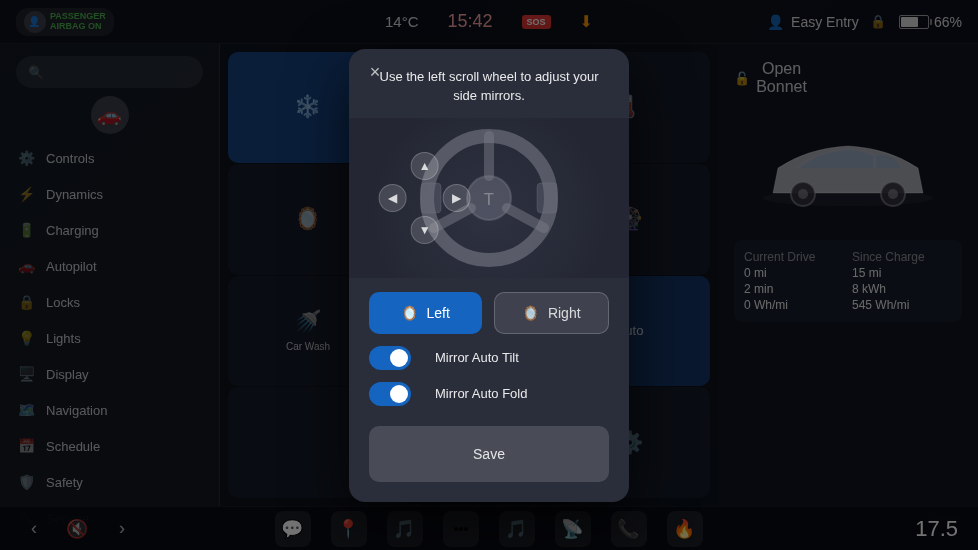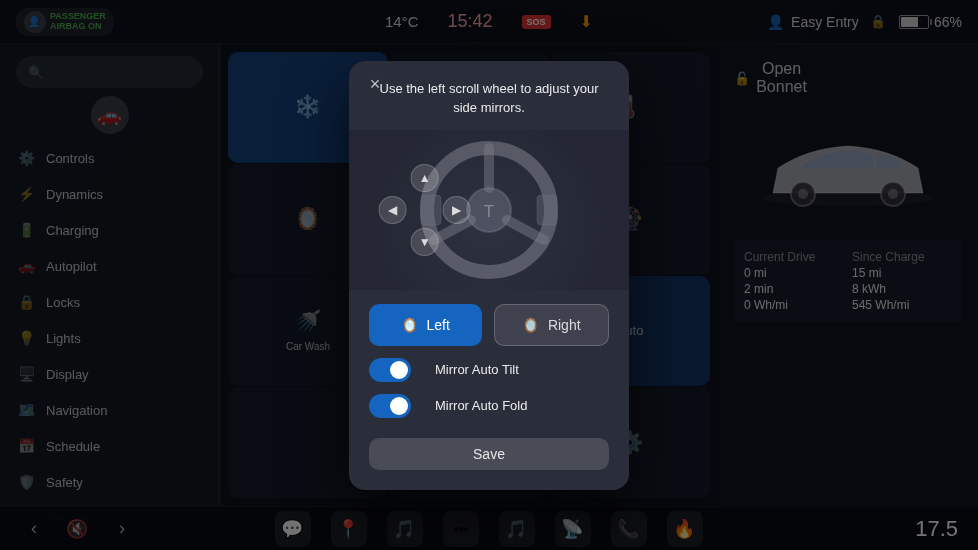--- a/index.html
+++ b/index.html
@@ -561,21 +561,21 @@
 
     
     .action-buttons {
       display: flex;
       gap: 12px;
       padding: 14px 20px 0;
     }
 
     .action-btn {
       flex: 1;
-      height: 32px;
+      height: 56px;
       border-radius: 10px;
       border: none;
       font-size: 14px;
       font-weight: 500;
       cursor: pointer;
       background: rgba(255,255,255,0.15);
       color: rgba(255,255,255,0.85);
     }
 
     

